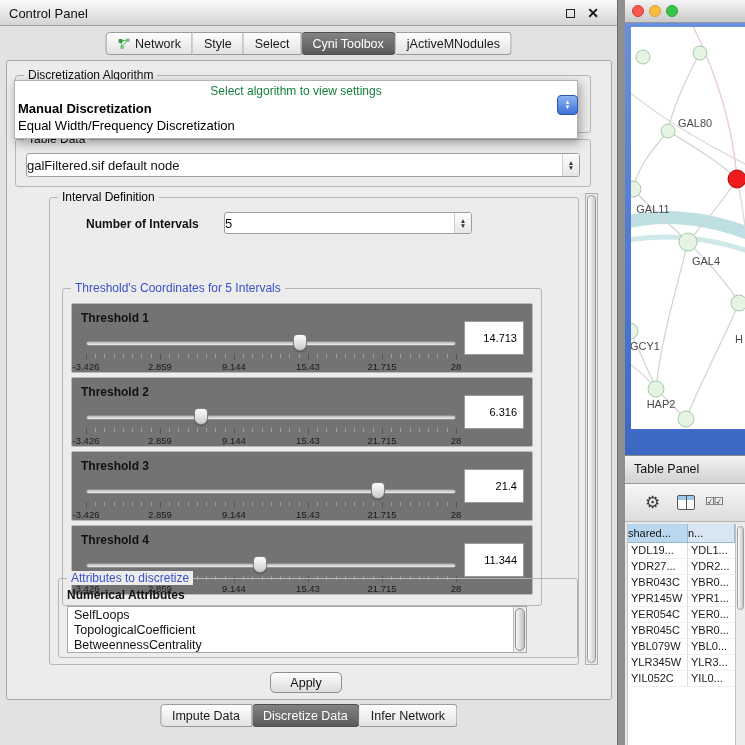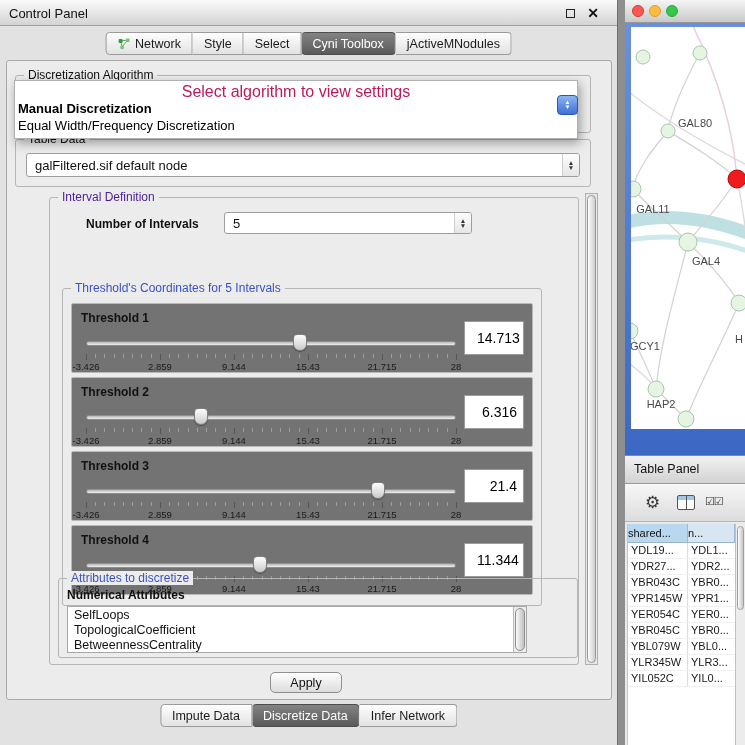--- a/index.html
+++ b/index.html
@@ -24,34 +24,34 @@
   .seg:first-child { border-left:1px solid #9b9b9b; border-radius:4px 0 0 4px; }
   .seg:last-child { border-radius:0 4px 4px 0; }
   .seg.sel { background:linear-gradient(#838383,#5a5a5a); color:#fff; border-color:#4e4e4e; border-radius:4px; }
   .tabicon { display:inline-flex; }
 
   
   .cp-content { position:absolute; left:6px; top:60px; width:606px; height:640px;
     background:#ececec; border:1px solid #a9a9a9; border-radius:3px; }
   .grp { position:absolute; border:1px solid #b5b5b5; border-radius:3px; }
   .grp-title { position:absolute; top:-8px; left:8px; background:#ececec; padding:0 4px; font-size:12px; color:#111; white-space:nowrap; }
-  .grp-title.green { color:#4c1d95; }
+  .grp-title.green { color:#000000; }
   .grp-title.blue { color:#3a51c7; }
 
   #grp-disc  { left:8px;  top:14px;  width:576px; height:58px; }
   #grp-table { left:8px;  top:78px;  width:576px; height:48px; }
   #grp-interval { left:42px; top:136px; width:530px; height:468px; }
   #grp-thresholds { left:12px; top:50px; width:480px; height:318px;margin-top:40px; }
   #grp-attrs { left:8px; top:380px; width:520px; height:80px; }
 
   
   .combo { position:absolute; background:#fff; border:1px solid #9e9e9e; border-radius:3px; display:flex; align-items:center; overflow:hidden; }
   #table-data-combo { left:10px; top:13px; width:554px; height:24px; }
   #ni-combo { left:174px; top:14px; width:248px; height:22px; }
-  .combo-text { flex:1; padding-left:8px; font-size:13px; color:#111; white-space:nowrap; overflow:hidden; }
+  .combo-text { flex:1; font-size:13px; color:#111; white-space:nowrap; overflow:hidden; }
   .combo-arrows { width:17px; height:100%; display:flex; flex-direction:column; align-items:center; justify-content:center;
     font-size:6.5px; line-height:5px; color:#333; border-left:1px solid #cfcfcf; background:linear-gradient(#fdfdfd,#e6e6e6); }
 
   .ni-label { position:absolute; left:36px; top:19px; font-size:12px; font-weight:bold; color:#111; }
 
   
   #thresholds { position:absolute; left:8px; top:14px; right:8px; }
   .thr-panel { position:relative; height:70px; margin-bottom:4px; border:1px solid #b9b9b9; border-radius:2px; background:#737373; }
   .thr-label { position:absolute; left:9px; top:7px; font-size:12px; font-weight:bold; color:#111; }
   .slider { position:absolute; left:14px; top:28px; width:370px; height:40px;text-align:center; }
@@ -59,21 +59,21 @@
     background:linear-gradient(#b9b9b9,#eee); border:1px solid #8f8f8f; border-radius:3px; }
   .sthumb { position:absolute; top:2px; width:14px; height:17px;
     background:linear-gradient(#fdfdfd,#cacaca); border:1px solid #7f7f7f; border-radius:4px 4px 7px 7px;
     box-shadow:0 1px 1px rgba(0,0,0,.3); }
   .ticks { position:absolute; left:0; top:22px; width:100%; height:4px;
     background-image:repeating-linear-gradient(90deg,#9d9d9d 0 1px,transparent 1px 9.25px); }
   .tick-major { position:absolute; top:0; width:1px; height:6px; background:#555; }
   .tick-labels { position:absolute; left:0; top:29px; width:100%; height:10px; }
   .tick-label { position:absolute; transform:translateX(-50%); font-size:9.5px; color:#1a1a1a; white-space:nowrap; }
   .value-box { position:absolute; right:8px; top:17px; width:60px; height:34px; background:#fff;
-    border:1px solid #9a9a9a; font-size:14px; color:#000; text-align:right; line-height:32px; padding-right:6px;padding-left:12px; }
+    border:1px solid #9a9a9a; font-size:11px; color:#000; text-align:right; line-height:32px; padding-right:6px;padding-left:12px; }
 
   
   .attrs-label { position:absolute; left:8px; top:9px; font-size:12px; font-weight:bold; color:#111; }
   .attr-list { position:absolute; left:8px; top:27px; width:460px; height:47px; background:#fff; border:1px solid #a8a8a8; overflow:hidden; }
   #attr-items { position:absolute; left:0; top:1px; right:13px; }
   .attr-item { font-size:12.5px; color:#111; line-height:15px; padding-left:6px; white-space:nowrap; }
   .list-scroll { position:absolute; right:0; top:0; bottom:0; width:13px; background:#ececec; border-left:1px solid #bdbdbd; }
   .list-scroll .thumb { position:absolute; left:1px; right:1px; top:1px; bottom:1px;
     background:linear-gradient(90deg,#fbfbfb,#bfbfbf); border:1px solid #8f8f8f; border-radius:5px; }
 
@@ -81,21 +81,21 @@
     background:linear-gradient(#fefefe,#dcdcdc); border:1px solid #8f8f8f; border-radius:5px;
     font-family:"Liberation Sans",sans-serif; font-size:12.5px; color:#111; }
 
   .cp-scroll { position:absolute; left:578px; top:132px; width:13px; height:472px; background:#e6e6e6; border:1px solid #b0b0b0; }
   .cp-scroll .thumb { position:absolute; left:1px; right:1px; top:1px; bottom:1px;
     background:linear-gradient(90deg,#fdfdfd,#cdcdcd); border:1px solid #9a9a9a; border-radius:5px; }
 
   
   .algo-popup { position:absolute; left:14px; top:80px; width:564px; background:#fff;
     border:1px solid #b0b0b0; box-shadow:2px 4px 10px rgba(0,0,0,.35); z-index:50; padding:2px 0 3px; }
-  .popup-hint { font-size:16px; color:#be185d; text-align:center; height:18px; line-height:17px; }
+  .popup-hint { font-size:12px; color:#15803d; text-align:center; height:18px; line-height:17px; }
   .popt { font-size:13px; color:#000; height:17px; line-height:16px; padding-left:3px; white-space:nowrap; }
   .popt.bold { font-weight:bold; }
   .combo-blue-btn { position:absolute; left:557px; top:95px; width:21px; height:20px; z-index:60;
     border-radius:4px; background:linear-gradient(#8cb4f2,#3e70d8); border:1px solid #2d57aa;
     display:flex; flex-direction:column; align-items:center; justify-content:center;
     color:#fff; font-size:6px; line-height:5px; }
 
   
   .net-win { position:absolute; left:625px; top:0; width:120px; height:455px;
     background:linear-gradient(#6a92df,#3c68c4); }

